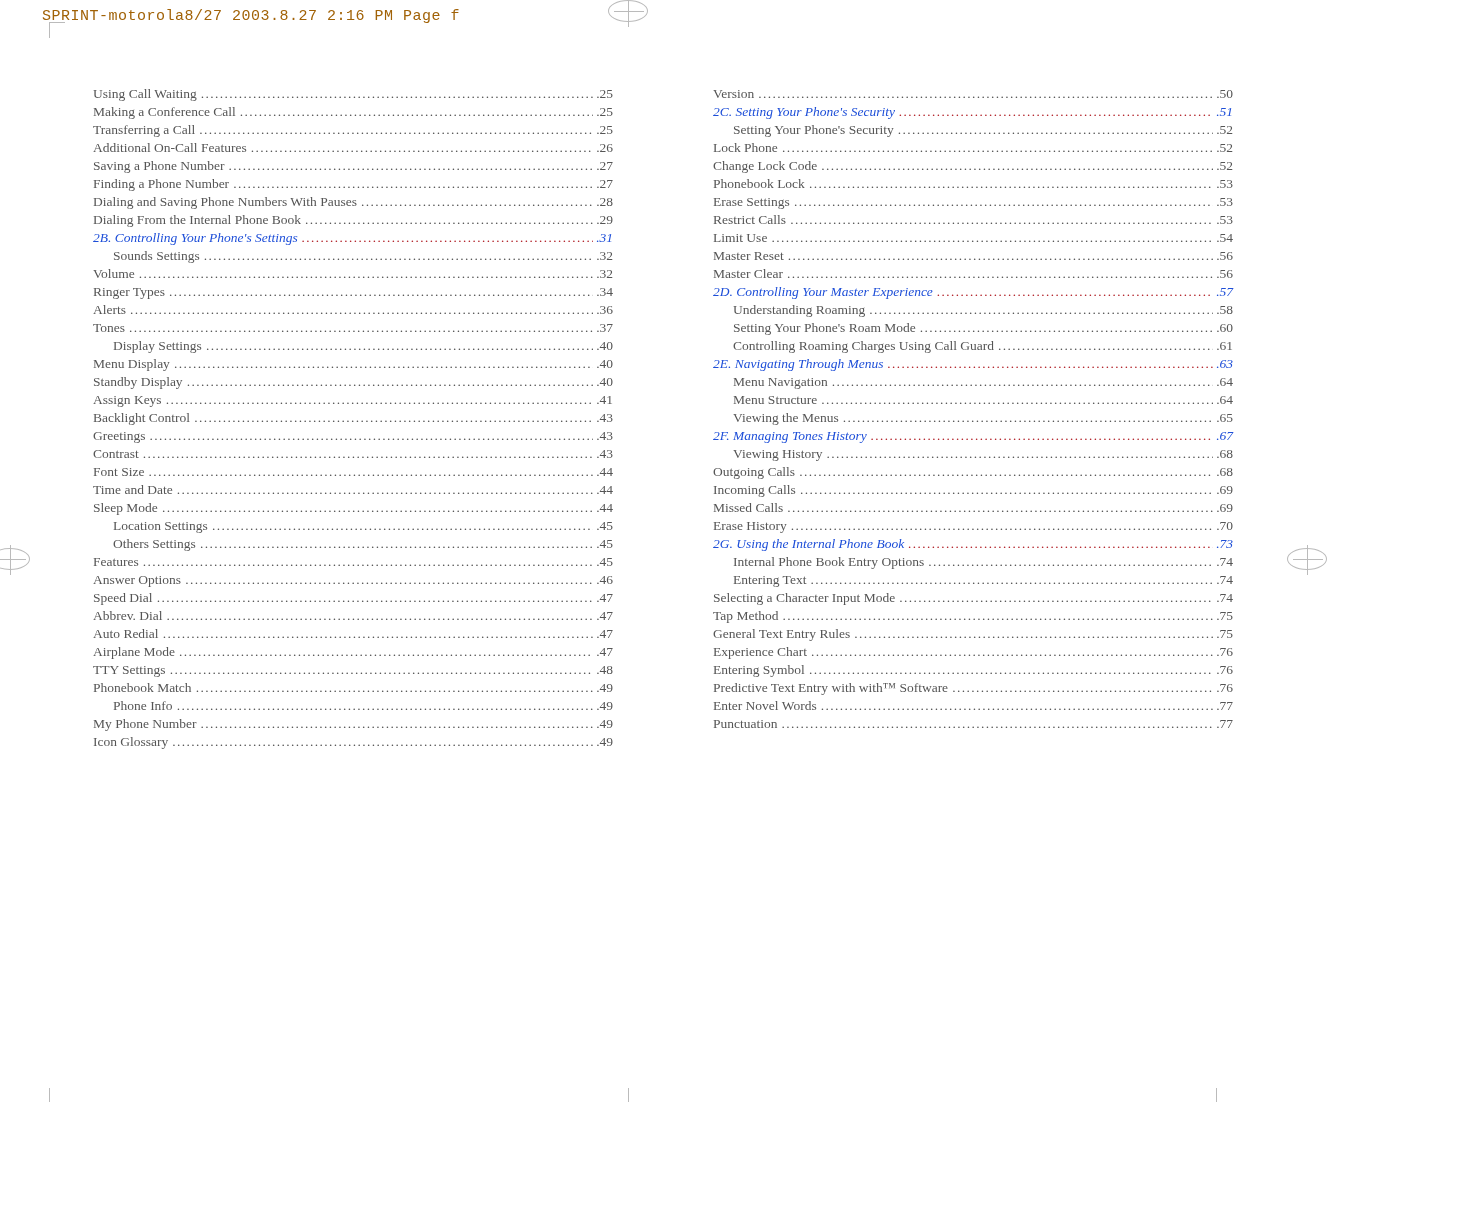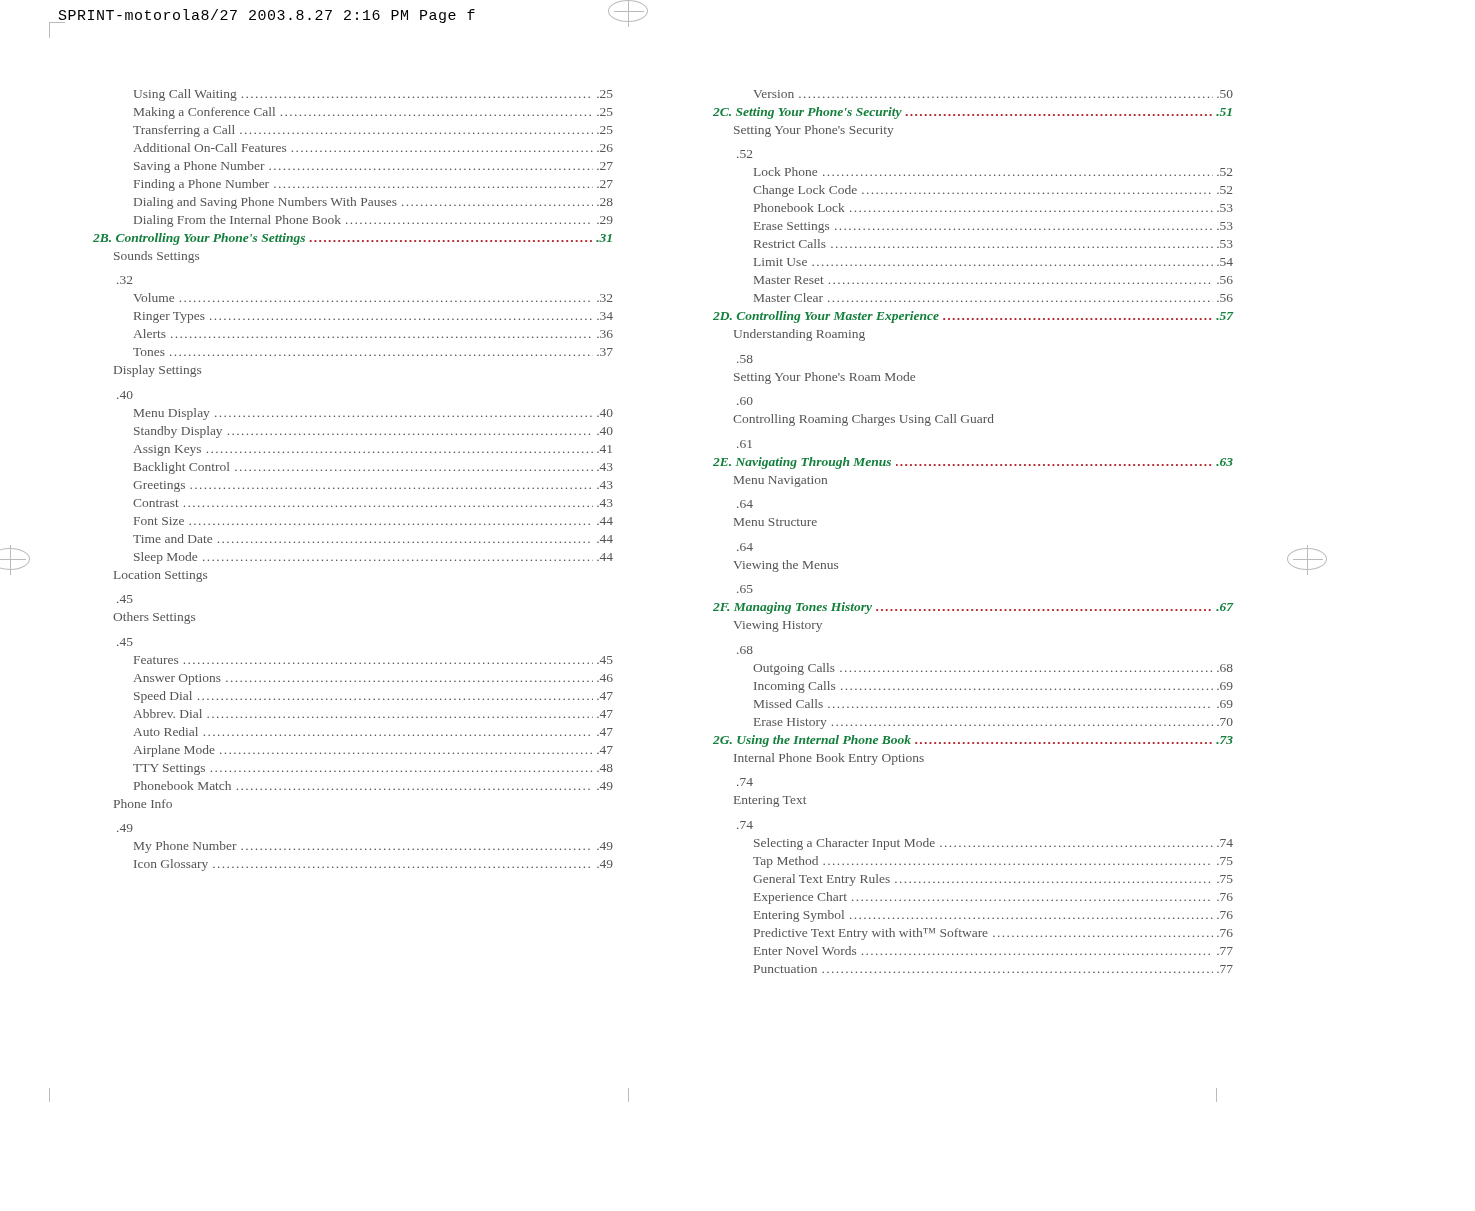--- a/index.html
+++ b/index.html
@@ -7,24 +7,24 @@
       background: #fff;
       font-family: Georgia, 'Times New Roman', serif;
       width: 1475px;
       height: 1211px;
       position: relative;
       color: #555;
     }
     .header-meta {
       position: absolute;
       top: 8px;
-      left: 58px;
+      left: 42px;
       font-family: 'Courier New', monospace;
       font-size: 15px;
-      color: #000000;
+      color: #a16207;
       letter-spacing: 0.5px;
     }
     .crop-topleft {
       position: absolute; top: 22px; left: 49px;
       width: 16px; height: 16px;
       border-left: 1px solid #bbb; border-top: 1px solid #bbb;
     }
     .crop-top-center {
       position: absolute; top: 0; left: 608px;
     }
@@ -67,42 +67,42 @@
     }
     .toc-row {
       display: flex;
       align-items: baseline;
       font-size: 13.5px;
       line-height: 1.0;
       margin: 4.5px 0;
       white-space: nowrap;
     }
     .toc-row.level1 { margin-left: 0px; }
-    .toc-row.level2 { margin-left: 20px; flex-direction: column; }
-    .toc-row.level3 { margin-left: 40px; }
+    .toc-row.level2 { margin-left: 20px; }
+    .toc-row.level3 { }
     .toc-row .title { flex: 0 0 auto; padding-right: 4px; }
     .toc-row .leader {
       flex: 1 1 auto;
       overflow: hidden;
       position: relative;
       height: 11px;
     }
     .toc-row .leader::after {
       content: " . . . . . . . . . . . . . . . . . . . . . . . . . . . . . . . . . . . . . . . . . . . . . . . . . . . . . . . . . . . . . . . . . . . . . . . . . . . . . . . . . . . . . . . . . . . . . . . . . . . . . . . . . . . . . . . . . . . . . . . . . . . . . . . . . . . . . . . . . . . . . . . . . . . . . . . . . . . . . . . . . . . . . . . . . . . . . . . . . . . . . . . . . . . . . .";
       position: absolute;
       left: 0;
       white-space: nowrap;
       letter-spacing: -1px;
       color: inherit;
     }
     .toc-row .page { flex: 0 0 auto; padding-left: 3px; }
     .section {
-      color: #15803d;
+      color: #1d4ed8;
       font-style: italic;
-      font-weight: bold;
+      font-weight: normal;
     }
     .section .leader::after {
       content: " . . . . . . . . . . . . . . . . . . . . . . . . . . . . . . . . . . . . . . . . . . . . . . . . . . . . . . . . . . . . . . . . . . . . . . . . . . . . . . . . . . . . . . . . . . . . . . . . . . . . . . . . . . . . . . . . . . . . . . . . . . . . . . . . . . . . . . . . . . . . . . . . . . . . . . . . . . . . . . . . . . . . . . . . . . . . . . . . . . . . . . . . . . . . . .";
       color: #b22229;
     }
   </style>
 </head>
 <body>
 
 <div class="header-meta">SPRINT-motorola8/27  2003.8.27  2:16 PM  Page f</div>

